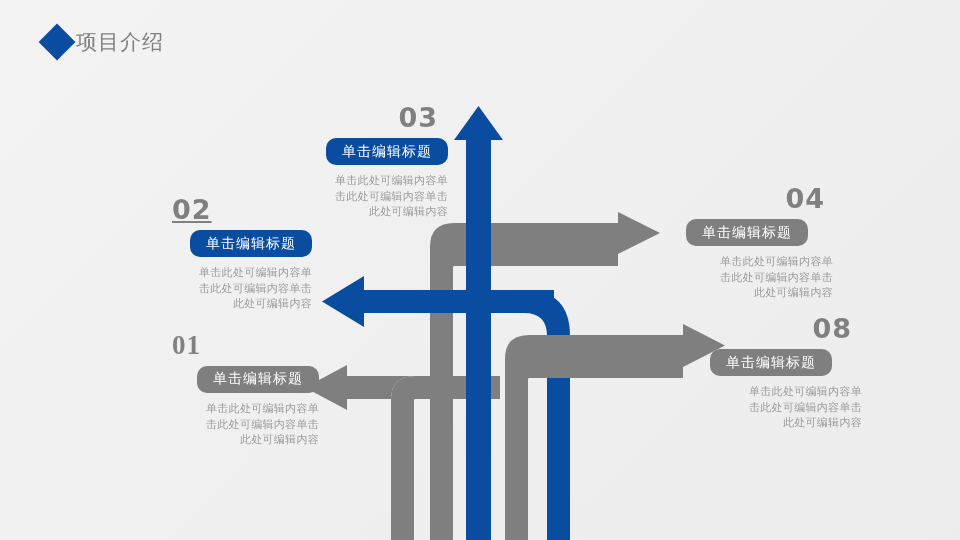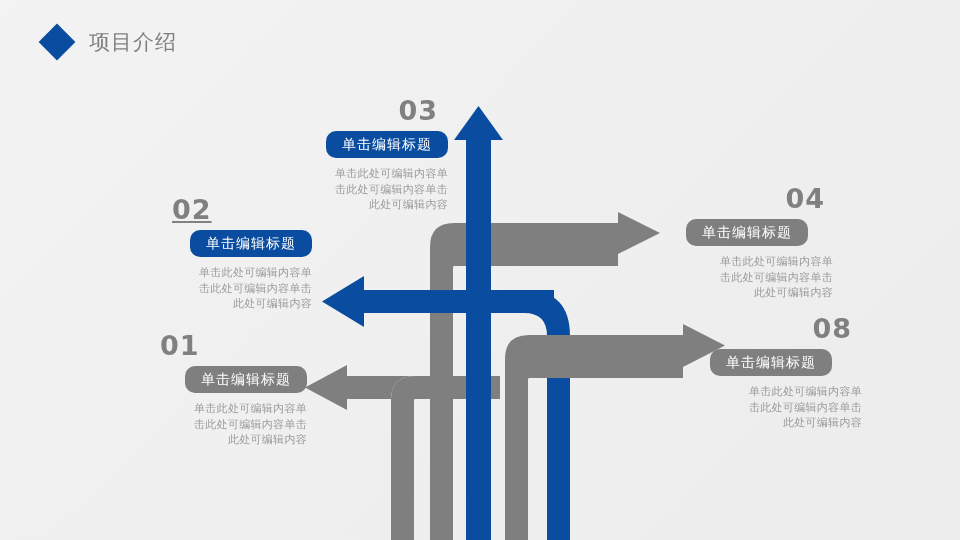--- a/index.html
+++ b/index.html
@@ -32,21 +32,21 @@
     height: 40px;
   }
   .diamond {
     width: 26px;
     height: 26px;
     background: #0a4da0;
     transform: rotate(45deg);
     flex: 0 0 auto;
   }
   .header-title {
-    margin-left: 19px;
+    margin-left: 6px;
     font-size: 21px;
     color: #808080;
     letter-spacing: 1px;
     white-space: nowrap;
   }
 
   
   #diagram {
     position: absolute;
     left: 0;
@@ -80,30 +80,30 @@
   .badge.gray { background: #7f7f7f; }
   .desc {
     font-size: 11px;
     color: #9a9a9a;
     line-height: 1.42;
     white-space: pre-line;
     letter-spacing: 0.3px;
   }
 
   
-  #callout-01 { left: 132px; top: 332px; width: 175px; text-align: right; }
+  #callout-01 { left: 144px; top: 332px; width: 175px; text-align: right; font-family: Liberation Serif, serif; }
   #callout-01 .num   { display:block; text-align: left; margin-left: 28px; margin-bottom: 7px; }
   #callout-01 .badge { margin-right: 0px; }
   #callout-01 .desc  { margin-top: 8px; text-align: right; }
 
   #callout-02 { left: 160px; top: 196px; width: 152px; text-align: right; }
   #callout-02 .num   { display:block; text-align: left; margin-left: 12px; margin-bottom: 7px; text-decoration: underline; }
   #callout-02 .desc  { margin-top: 8px; text-align: right; }
 
-  #callout-03 { left: 300px; top: 97px; width: 148px; text-align: right; }
+  #callout-03 { left: 300px; top: 104px; width: 148px; text-align: right; }
   #callout-03 .num   { display:block; text-align: right; margin-bottom: 7px; margin-right: 10px; }
   #callout-03 .desc  { margin-top: 8px; text-align: right; }
 
   #callout-04 { left: 686px; top: 145px; width: 147px; text-align: left; margin-top: 40px; }
   #callout-04 .num   { display:block; text-align: right; margin-bottom: 7px; margin-right: 8px; }
   #callout-04 .desc  { margin-top: 8px; text-align: right; }
 
   #callout-05 { left: 710px; top: 315px; width: 152px; text-align: left; }
   #callout-05 .num   { display:block; text-align: right; margin-bottom: 7px; margin-right: 10px; }
   #callout-05 .desc  { margin-top: 8px; text-align: right; }

